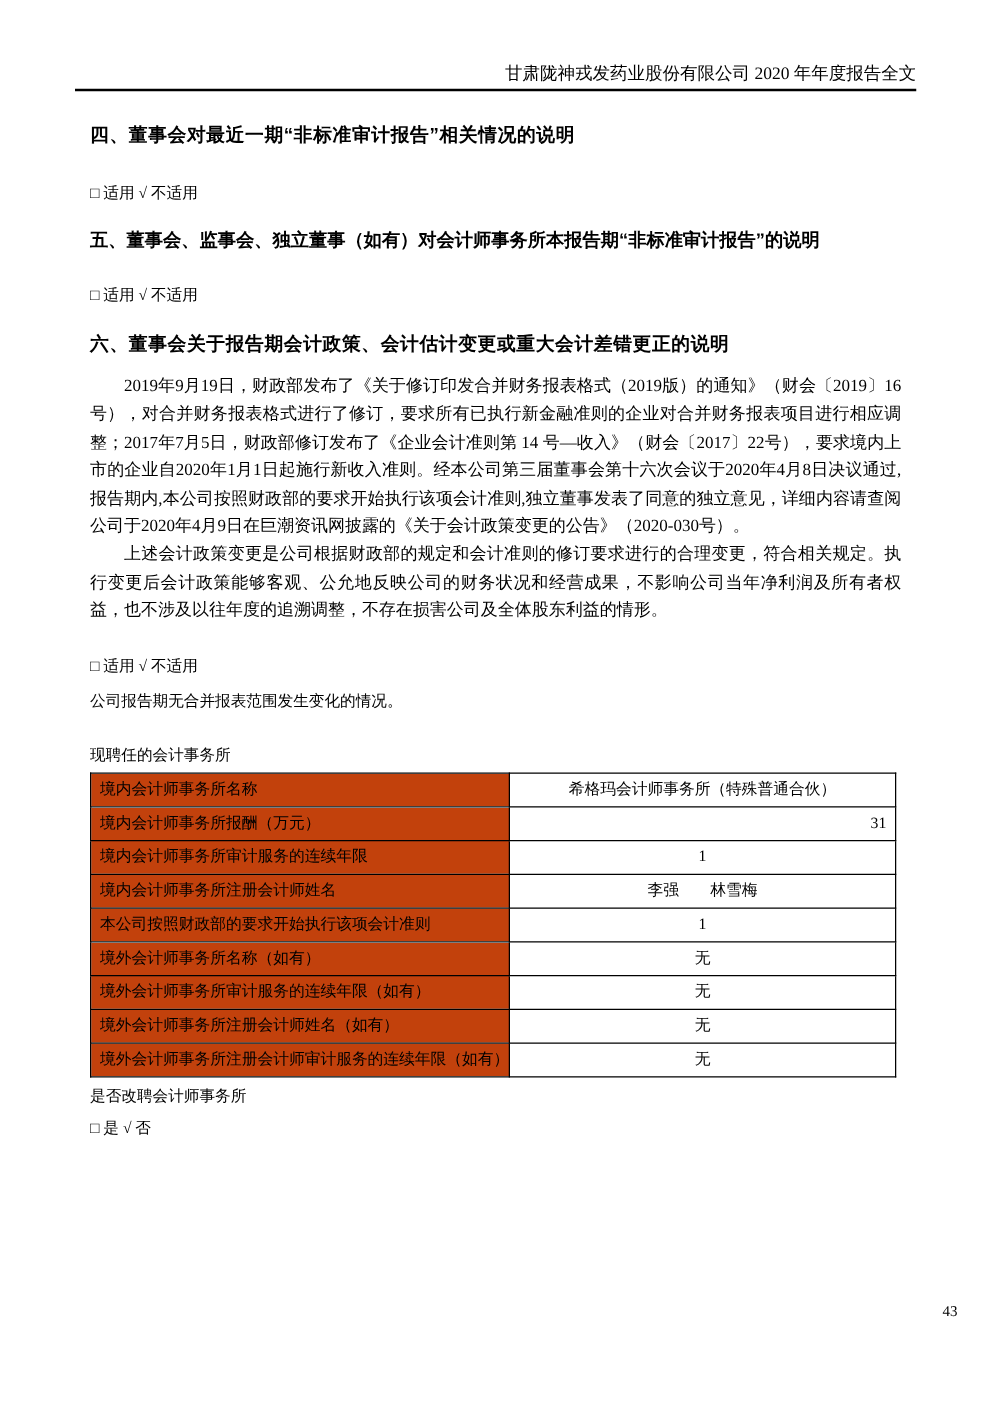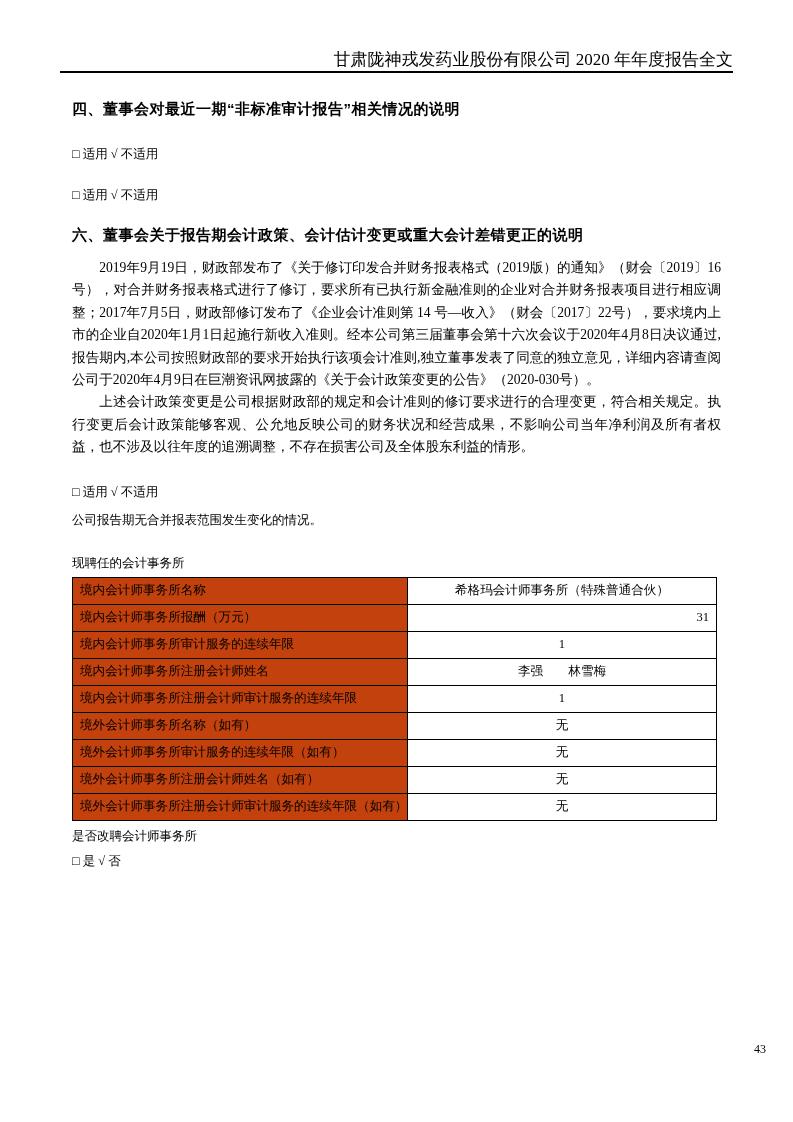--- a/index.html
+++ b/index.html
@@ -11,21 +11,21 @@
     color: #000;
     font-family: "Liberation Serif", "DejaVu Serif", serif;
     overflow: hidden;
   }
   .doc-header {
     position: absolute;
     top: 52px;
     left: 60px;
     width: 673px;
     text-align: right;
-    font-size: 17px;
+    font-size: 14px;
     line-height: 16px;
     padding-bottom: 3px;
     border-bottom: 2px solid #000;
   }
   .content {
     position: absolute;
     top: 74px;
     left: 72px;
     width: 649px;
   }
@@ -100,20 +100,21 @@
 
   <div class="doc-header">
     <span>甘肃陇神戎发药业股份有限公司 2020 年年度报告全文</span>
   </div>
 
   <div class="content">
 
     <p class="sec-heading h4">四、董事会对最近一期“非标准审计报告”相关情况的说明</p>
     <div class="choice-line">□ 适用 √ 不适用</div>
 
+    <p class="sec-heading h5">五、董事会、监事会、独立董事（如有）对会计师事务所本报告期“非标准审计报告”的说明</p>
     <div class="choice-line choice-tight">□ 适用 √ 不适用</div>
 
     <p class="sec-heading h6">六、董事会关于报告期会计政策、会计估计变更或重大会计差错更正的说明</p>
 
     <p class="body-para para-first">2019年9月19日，财政部发布了《关于修订印发合并财务报表格式（2019版）的通知》（财会〔2019〕16号），对合并财务报表格式进行了修订，要求所有已执行新金融准则的企业对合并财务报表项目进行相应调整；2017年7月5日，财政部修订发布了《企业会计准则第 14 号—收入》（财会〔2017〕22号），要求境内上市的企业自2020年1月1日起施行新收入准则。经本公司第三届董事会第十六次会议于2020年4月8日决议通过,报告期内,本公司按照财政部的要求开始执行该项会计准则,独立董事发表了同意的独立意见，详细内容请查阅公司于2020年4月9日在巨潮资讯网披露的《关于会计政策变更的公告》（2020-030号）。</p>
     <p class="body-para">上述会计政策变更是公司根据财政部的规定和会计准则的修订要求进行的合理变更，符合相关规定。执行变更后会计政策能够客观、公允地反映公司的财务状况和经营成果，不影响公司当年净利润及所有者权益，也不涉及以往年度的追溯调整，不存在损害公司及全体股东利益的情形。</p>
 
     <div class="choice-line choice-tight">□ 适用 √ 不适用</div>
     <div class="small-note">公司报告期无合并报表范围发生变化的情况。</div>
 
@@ -131,21 +132,21 @@
           </tr>
           <tr>
             <td class="label-cell">境内会计师事务所审计服务的连续年限</td>
             <td class="value-cell">1</td>
           </tr>
           <tr>
             <td class="label-cell">境内会计师事务所注册会计师姓名</td>
             <td class="value-cell">李强　　林雪梅</td>
           </tr>
           <tr>
-            <td class="label-cell">境内会计师事务所注册会计师审计服务的连续年限</td>
+            <td class="label-cell">本公司按照财政部的要求开始执行该项会计准则</td>
             <td class="value-cell">1</td>
           </tr>
           <tr>
             <td class="label-cell">境外会计师事务所名称（如有）</td>
             <td class="value-cell">无</td>
           </tr>
           <tr>
             <td class="label-cell">境外会计师事务所审计服务的连续年限（如有）</td>
             <td class="value-cell">无</td>
           </tr>

